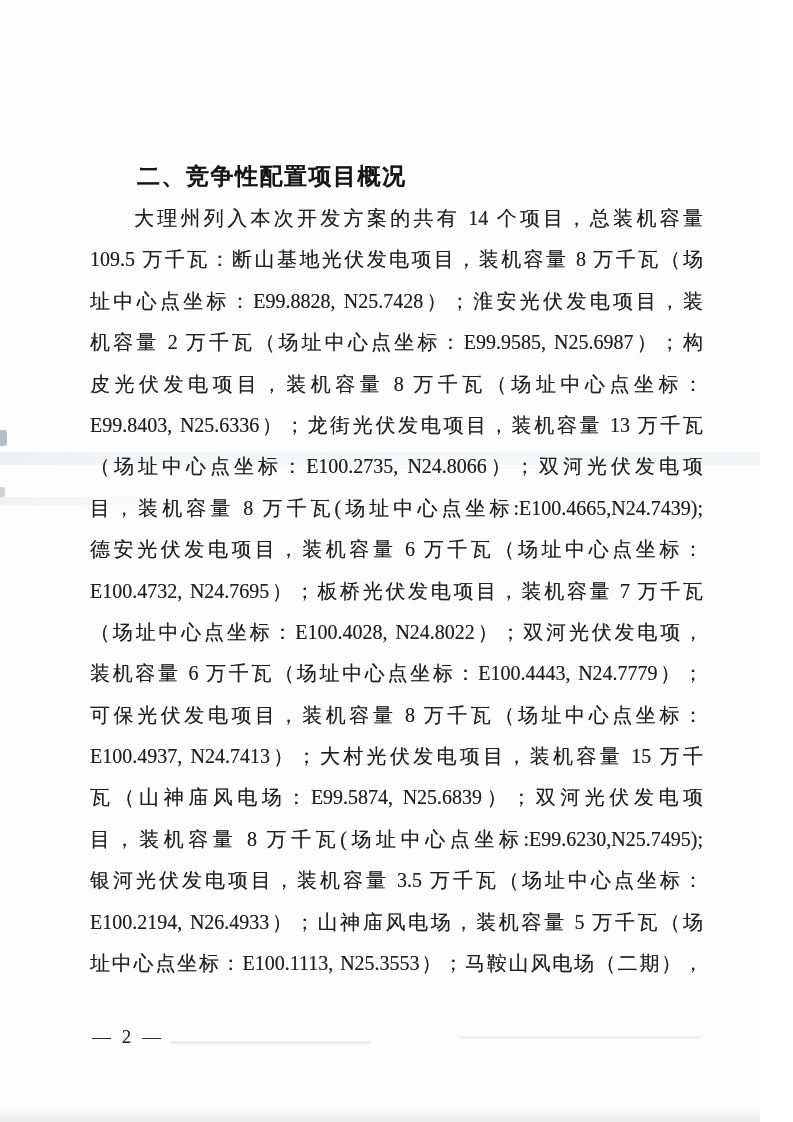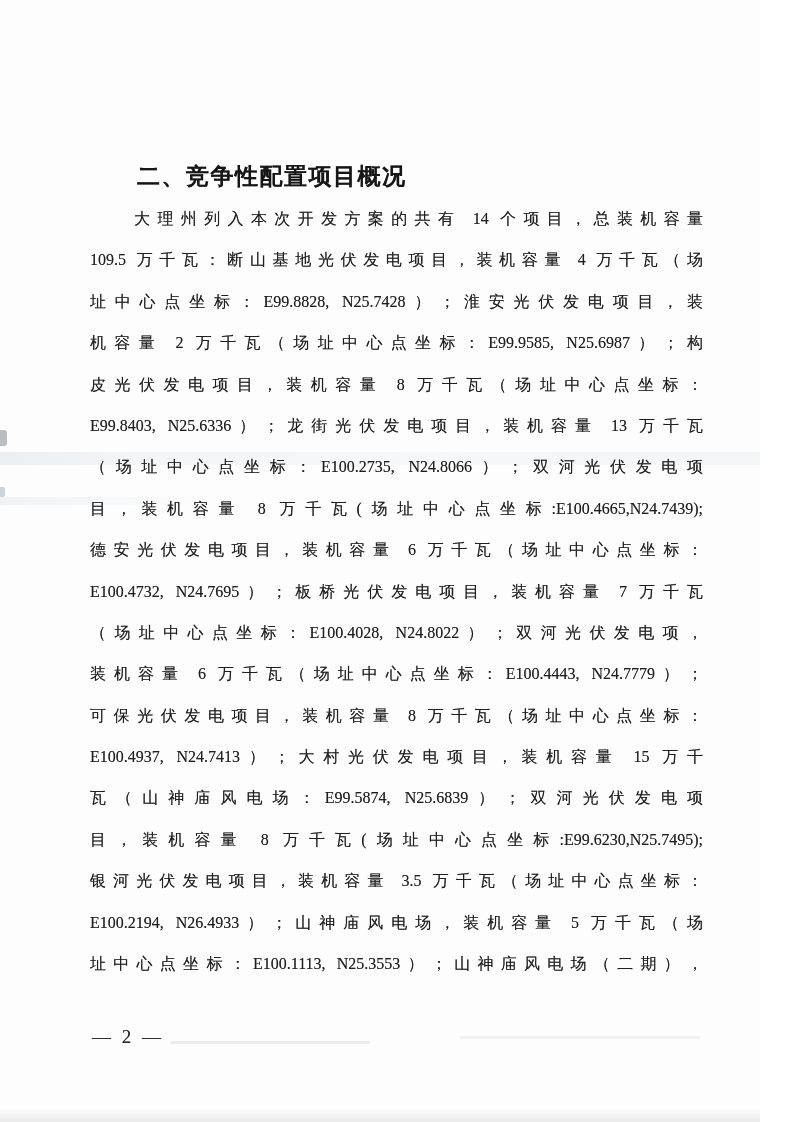--- a/index.html
+++ b/index.html
@@ -87,21 +87,21 @@
     height: 38px;
     line-height: 32px;
     text-shadow: 0 0 0.5px rgba(20,20,20,0.6);
   }
   .bodytext {
     margin-top: 0;
   }
   .line {
     height: 41.4px;
     line-height: 41.4px;
-    font-size: 16px;
+    font-size: 20px;
     text-align: justify;
     text-align-last: justify;
     overflow: hidden;
     text-shadow: 0 0 0.6px rgba(30,30,30,0.55);
   }
   .line.indent {
     text-indent: 44px;
   }
   .pagenum {
     position: absolute;
@@ -124,36 +124,36 @@
   <div class="scan-speck-2"></div>
   <div class="scan-smudge-right"></div>
   <div class="scan-streak-1"></div>
   <div class="scan-streak-2"></div>
   <div class="scan-bottom-edge"></div>
 
   <div class="content">
     <div class="heading">二、竞争性配置项目概况</div>
     <div class="bodytext">
       <div class="line indent">大理州列入本次开发方案的共有 14 个项目，总装机容量</div>
-      <div class="line">109.5 万千瓦：断山基地光伏发电项目，装机容量 4 万千瓦（场</div>
+      <div class="line">109.5 万千瓦：断山基地光伏发电项目，装机容量 8 万千瓦（场</div>
       <div class="line">址中心点坐标：E99.8828, N25.7428）；淮安光伏发电项目，装</div>
       <div class="line">机容量 2 万千瓦（场址中心点坐标：E99.9585, N25.6987）；构</div>
       <div class="line">皮光伏发电项目，装机容量 8 万千瓦（场址中心点坐标：</div>
       <div class="line">E99.8403, N25.6336）；龙街光伏发电项目，装机容量 13 万千瓦</div>
       <div class="line">（场址中心点坐标：E100.2735, N24.8066）；双河光伏发电项</div>
       <div class="line">目，装机容量 8 万千瓦(场址中心点坐标:E100.4665,N24.7439);</div>
       <div class="line">德安光伏发电项目，装机容量 6 万千瓦（场址中心点坐标：</div>
       <div class="line">E100.4732, N24.7695）；板桥光伏发电项目，装机容量 7 万千瓦</div>
       <div class="line">（场址中心点坐标：E100.4028, N24.8022）；双河光伏发电项，</div>
       <div class="line">装机容量 6 万千瓦（场址中心点坐标：E100.4443, N24.7779）；</div>
       <div class="line">可保光伏发电项目，装机容量 8 万千瓦（场址中心点坐标：</div>
       <div class="line">E100.4937, N24.7413）；大村光伏发电项目，装机容量 15 万千</div>
       <div class="line">瓦（山神庙风电场：E99.5874, N25.6839）；双河光伏发电项</div>
       <div class="line">目，装机容量 8 万千瓦(场址中心点坐标:E99.6230,N25.7495);</div>
       <div class="line">银河光伏发电项目，装机容量 3.5 万千瓦（场址中心点坐标：</div>
       <div class="line">E100.2194, N26.4933）；山神庙风电场，装机容量 5 万千瓦（场</div>
-      <div class="line">址中心点坐标：E100.1113, N25.3553）；山神庙风电场（二期），</div>
+      <div class="line">址中心点坐标：E100.1113, N25.3553）；马鞍山风电场（二期），</div>
     </div>
   </div>
 
   <div class="pagenum">— 2 —</div>
 
 </div>
 
 </body></html>

